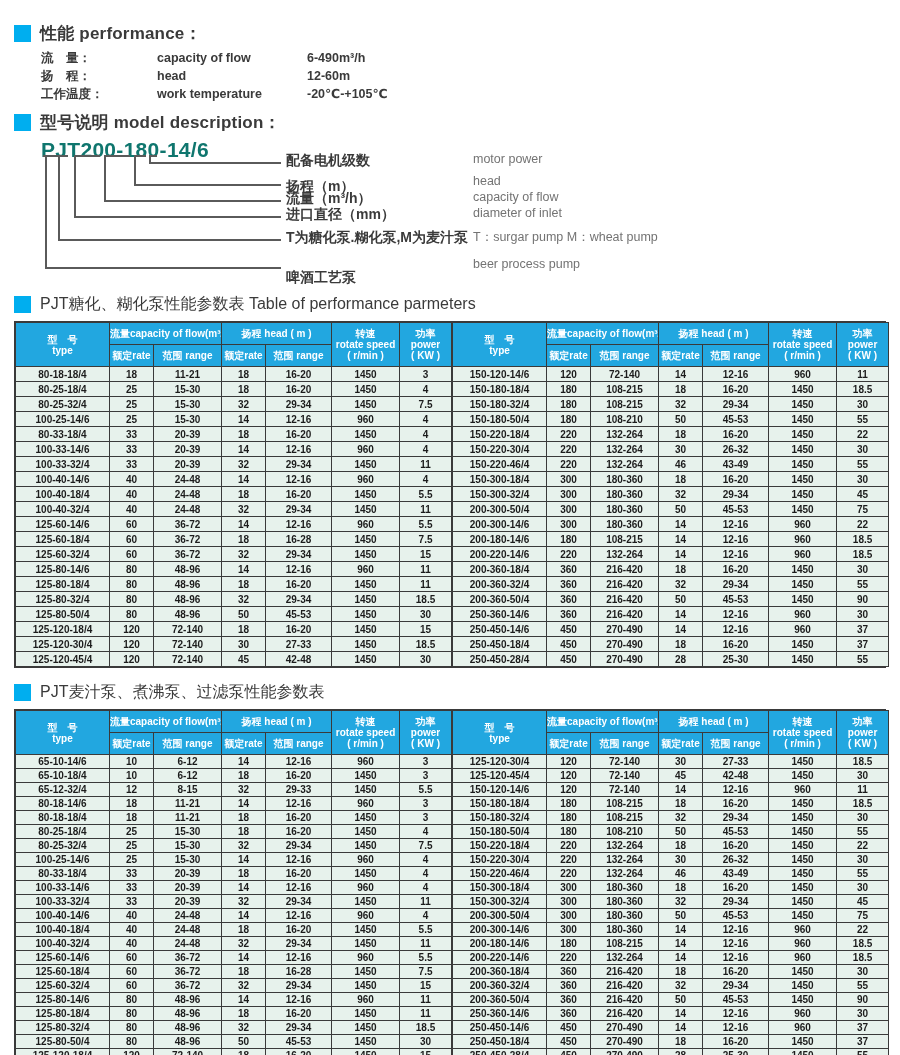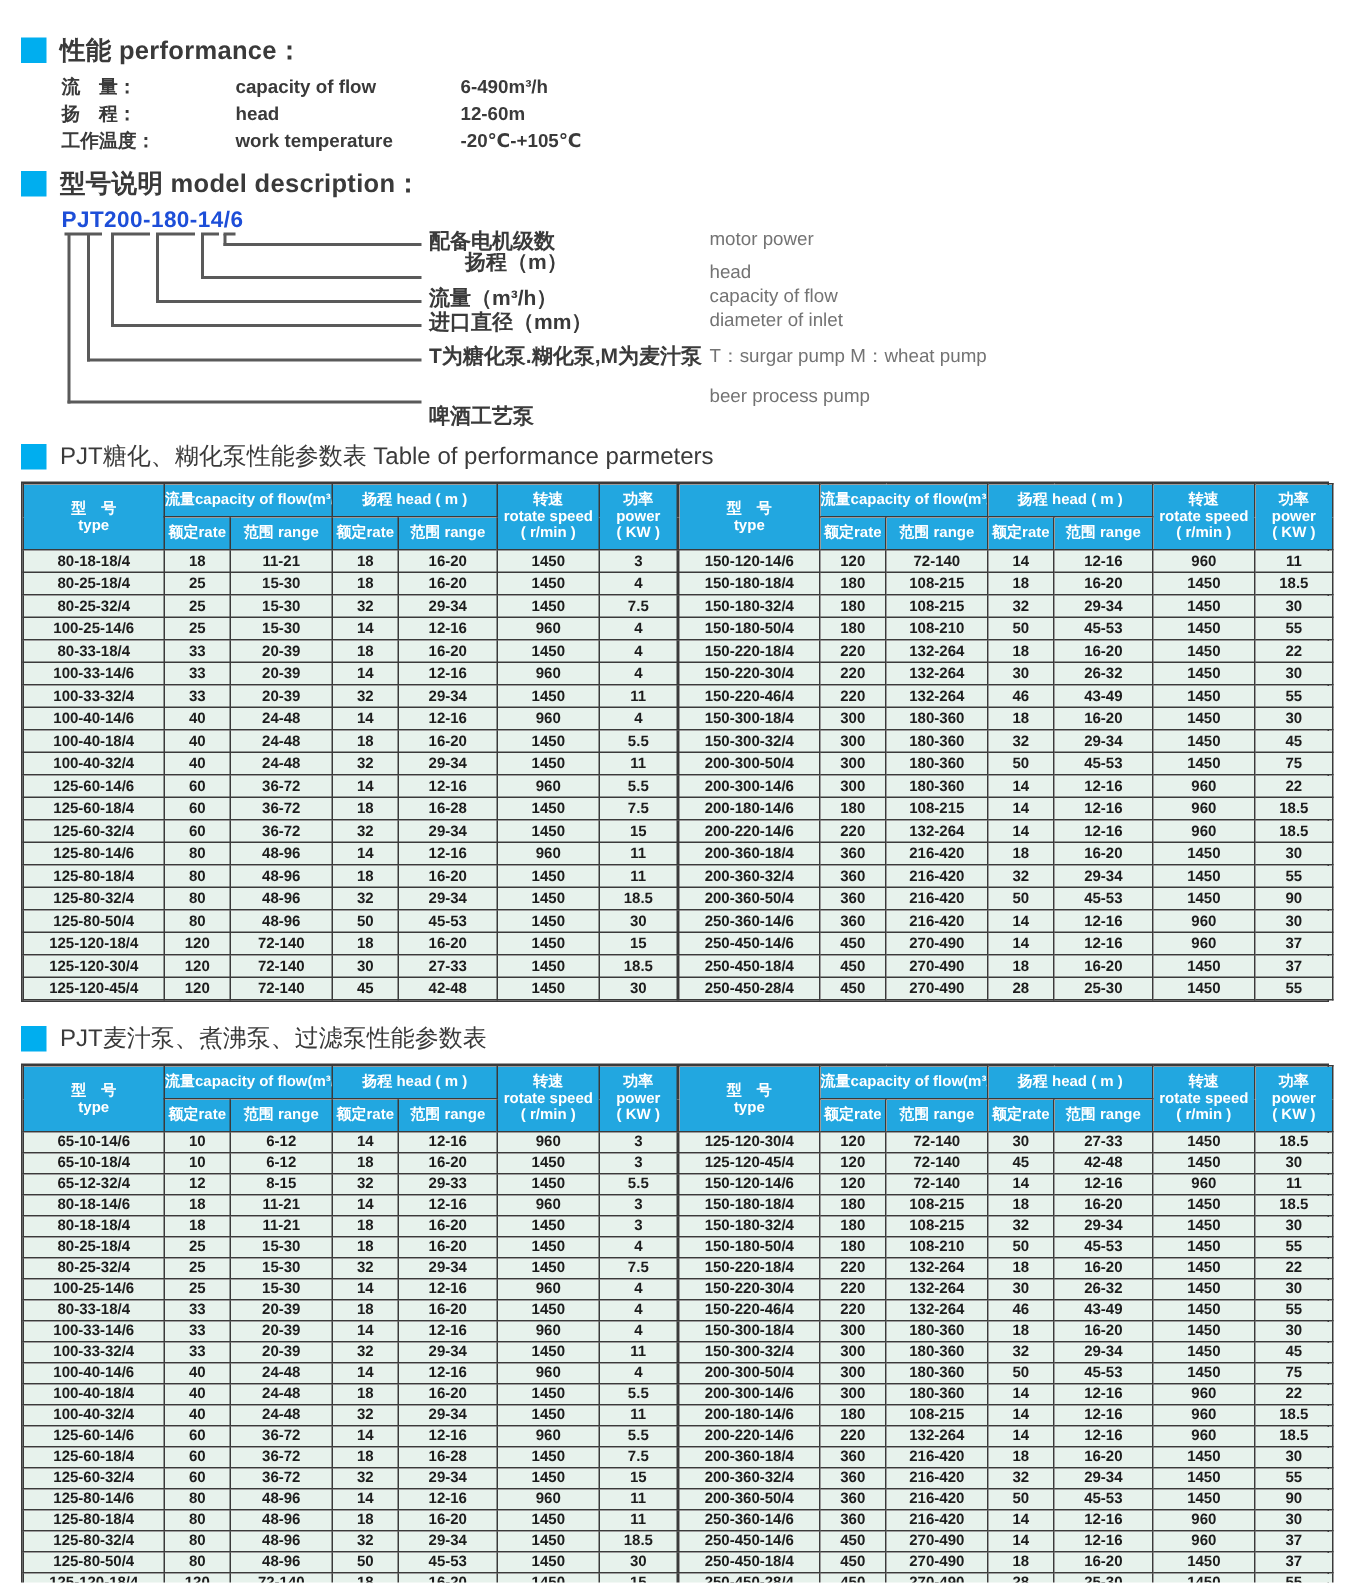--- a/index.html
+++ b/index.html
@@ -13,21 +13,21 @@
   .sec-heading { display:flex; align-items:center; gap:9px; margin-top:8px; }
   .bullet { width:17px; height:17px; background:#00AEEF; flex:0 0 auto; }
   .sec-heading .txt { font-size:17px; font-weight:bold; color:#3a3a3a; letter-spacing:.2px; }
   .spec-rows { margin:4px 0 2px 27px; }
   .spec-row { display:flex; font-size:12.5px; font-weight:bold; color:#3a3a3a; line-height:18px;gap:38px; }
   .spec-row .zh { width:78px; }
   .spec-row .en { width:112px; font-weight:bold; }
   .spec-row .val { }
   
   .diagram { position:relative; margin-left:27px; height:146px; margin-top:4px; }
-  .model-code { position:absolute; left:0; top:0; font-size:15px; font-weight:bold; color:#1d4ed8; letter-spacing:.3px; }
+  .model-code { position:absolute; left:0; top:0; font-size:21px; font-weight:bold; color:#0f766e; letter-spacing:.3px; }
   .uline { position:absolute; top:17px; height:2px; background:#5a5a5a; }
   .conn { position:absolute; top:18px; border-left:2px solid #5a5a5a; border-bottom:2px solid #5a5a5a; }
   .dlabel-zh { position:absolute; left:245px; font-size:14px; font-weight:bold; color:#3a3a3a; white-space:nowrap; }
   .dlabel-en { position:absolute; left:432px; font-size:12.5px; color:#737373; white-space:nowrap; }
   
   .tbl-title { display:flex; align-items:center; gap:9px; margin:10px 0 6px 0; }
   .tbl-title .txt { font-size:16px; font-weight:normal; color:#3a3a3a; }
   .tbl-wrap { display:flex; }
   table { border-collapse:collapse; table-layout:fixed; width:436px; }
   th, td { border:1px solid #3a3a3a; text-align:center; overflow:hidden; white-space:nowrap; }
@@ -85,21 +85,21 @@
 
     <div class="conn" style="left:108px;width:132px;height:8px;"></div>
     <div class="conn" style="left:93px;width:147px;height:30px;"></div>
     <div class="conn" style="left:63px;width:177px;height:46px;"></div>
     <div class="conn" style="left:33px;width:207px;height:62px;"></div>
     <div class="conn" style="left:17px;width:223px;height:85px;"></div>
     <div class="conn" style="left:4px;width:236px;height:113px;"></div>
 
     <div class="dlabel-zh" style="top:14px;">配备电机级数</div>
     <div class="dlabel-en" style="top:14px;">motor power</div>
-    <div class="dlabel-zh" style="top:28px;margin-left:24px;">扬程（m）</div>
+    <div class="dlabel-zh" style="top:40px;">扬程（m）</div>
     <div class="dlabel-en" style="top:36px;">head</div>
     <div class="dlabel-zh" style="top:52px;">流量（m³/h）</div>
     <div class="dlabel-en" style="top:52px;">capacity of flow</div>
     <div class="dlabel-zh" style="top:68px;">进口直径（mm）</div>
     <div class="dlabel-en" style="top:68px;">diameter of inlet</div>
     <div class="dlabel-zh" style="top:91px;">T为糖化泵.糊化泵,M为麦汁泵</div>
     <div class="dlabel-en" style="top:91px;">T：surgar pump  M：wheat pump</div>
     <div class="dlabel-zh" style="top:119px;margin-top:12px;">啤酒工艺泵</div>
     <div class="dlabel-en" style="top:119px;">beer process pump</div>
   </div>

